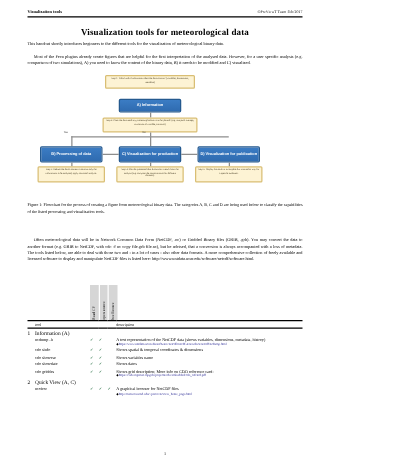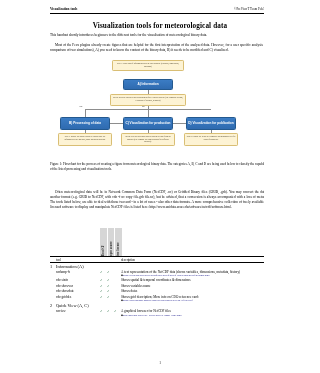--- a/index.html
+++ b/index.html
@@ -11,21 +11,20 @@
     font-family: "Liberation Serif", serif;
     color: #000;
     overflow: hidden;
     position: relative;
   }
   .page {
     width: 264px; height: 373px;
     padding: 0;
     box-sizing: border-box;
     position: relative;
-    margin-left: 28px;
   }
   
   .runhead {
     position: absolute;
     left: 22px; right: 22px; top: 7px;
     display: flex;
     justify-content: space-between;
     align-items: baseline;
     font-size: 3.4px;
     font-weight: bold;

